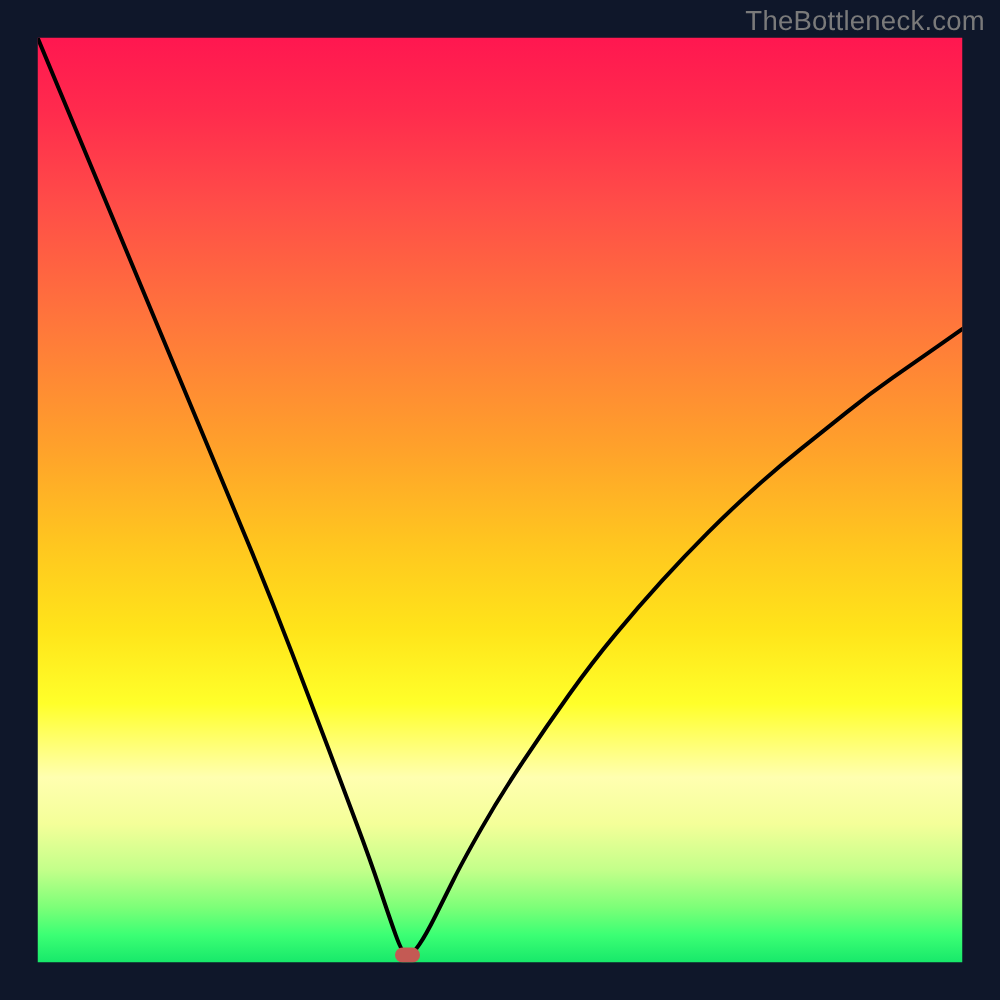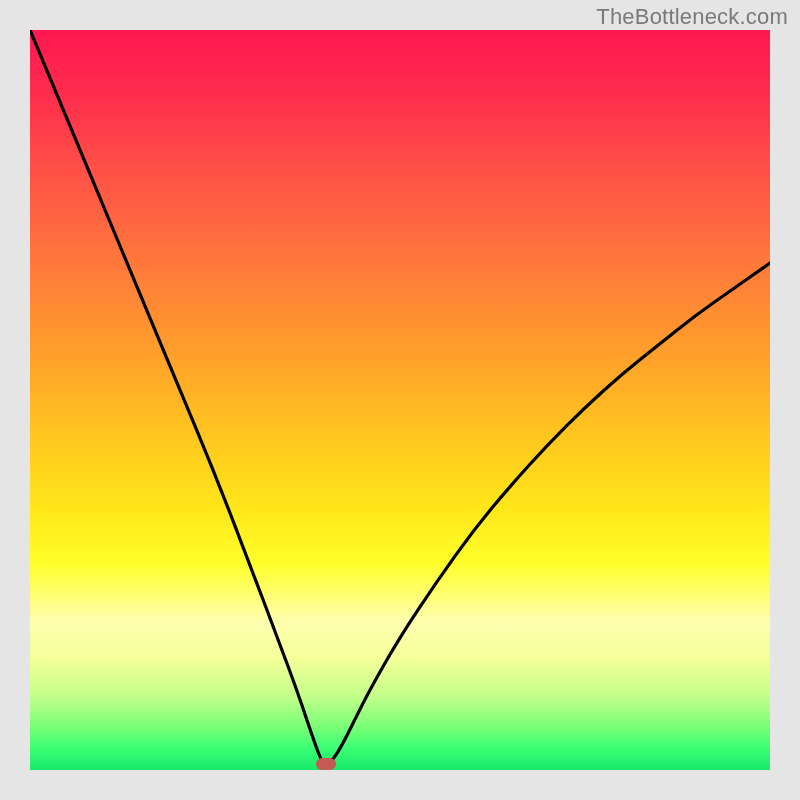--- a/index.html
+++ b/index.html
@@ -8,21 +8,21 @@
     width: 800px;
     height: 800px;
     overflow: hidden;
     background: #000;
     font-family: Arial, Helvetica, sans-serif;
   }
   .frame {
     position: relative;
     width: 800px;
     height: 800px;
-    background: #e5e5e5;
+    background: #0f172a;
     text-align: center;
   }
   .plot-area {
     position: absolute;
     left: 30px;
     top: 30px;
     width: 740px;
     height: 740px;
     overflow: hidden;
   }

